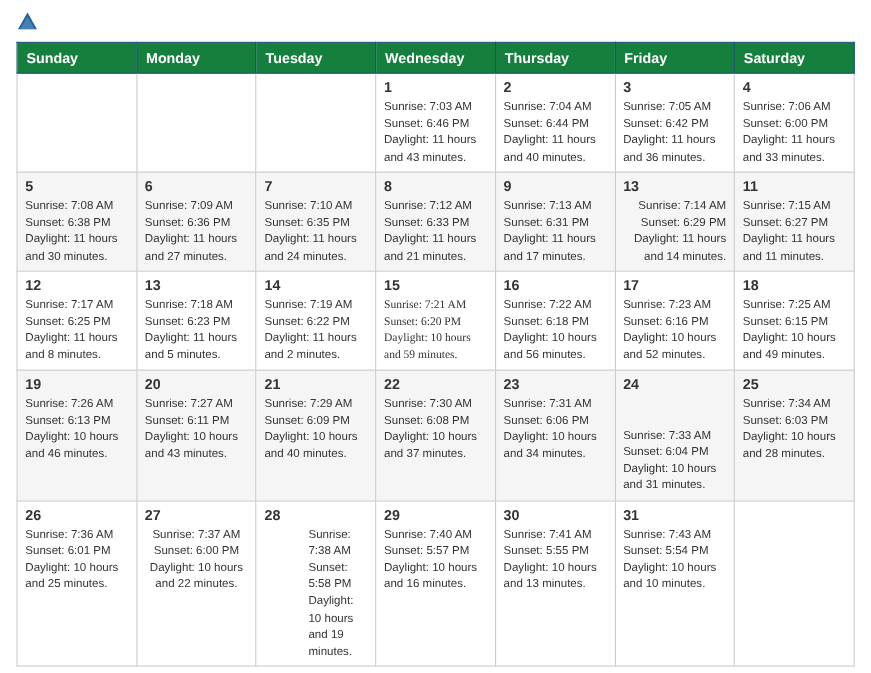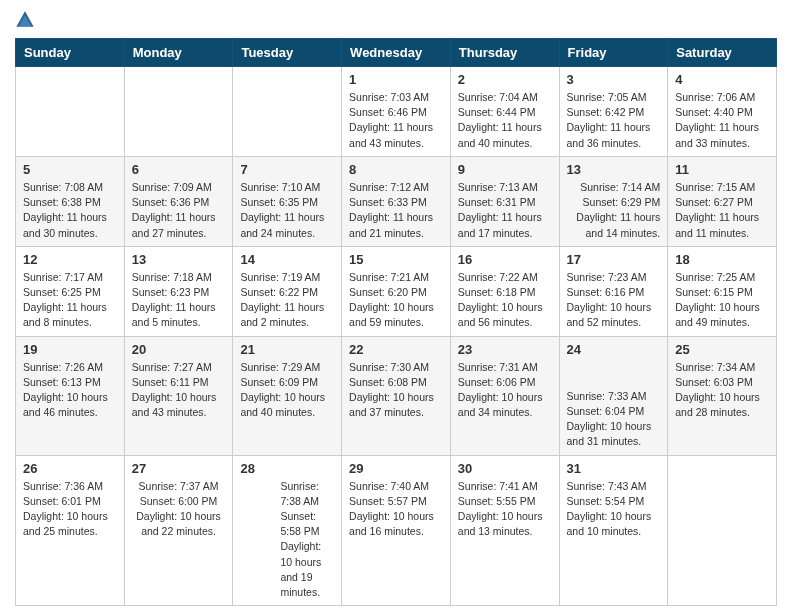--- a/index.html
+++ b/index.html
@@ -36,21 +36,21 @@
     .location-title {
       font-size: 15px;
       color: #555;
     }
     .calendar {
       width: 100%;
       border-collapse: collapse;
       border: 1px solid #ccc;
     }
     .calendar th {
-      background-color: #0c4a6e;
+      background-color: #15803d;
       color: #fff;
       text-align: left;
       padding: 6px 8px;
       font-size: 13px;
       font-weight: bold;
       border: 1px solid #1a5276;
     }
     .calendar td {
       vertical-align: top;
       padding: 5px 7px;
@@ -133,21 +133,21 @@
         <td>
           <span class="day-num">3</span>
           <div class="day-info" style="white-space: pre-line;">Sunrise: 7:05 AM
 Sunset: 6:42 PM
 Daylight: 11 hours
 and 36 minutes.</div>
         </td>
         <td>
           <span class="day-num">4</span>
           <div class="day-info" style="white-space: pre-line;">Sunrise: 7:06 AM
-Sunset: 4:40 PM
+Sunset: 6:00 PM
 Daylight: 11 hours
 and 33 minutes.</div>
         </td>
       </tr>
       <tr>
         <td class="alt-row">
           <span class="day-num">5</span>
           <div class="day-info" style="white-space: pre-line;">Sunrise: 7:08 AM
 Sunset: 6:38 PM
 Daylight: 11 hours
@@ -213,21 +213,21 @@
         </td>
         <td>
           <span class="day-num">14</span>
           <div class="day-info" style="white-space: pre-line;">Sunrise: 7:19 AM
 Sunset: 6:22 PM
 Daylight: 11 hours
 and 2 minutes.</div>
         </td>
         <td>
           <span class="day-num">15</span>
-          <div class="day-info" style="white-space: pre-line;">Sunrise: 7:21 AM
+          <div class="day-info" style="white-space: pre-line; font-family: Liberation Serif, serif;">Sunrise: 7:21 AM
 Sunset: 6:20 PM
 Daylight: 10 hours
 and 59 minutes.</div>
         </td>
         <td>
           <span class="day-num">16</span>
           <div class="day-info" style="white-space: pre-line;">Sunrise: 7:22 AM
 Sunset: 6:18 PM
 Daylight: 10 hours
 and 56 minutes.</div>

